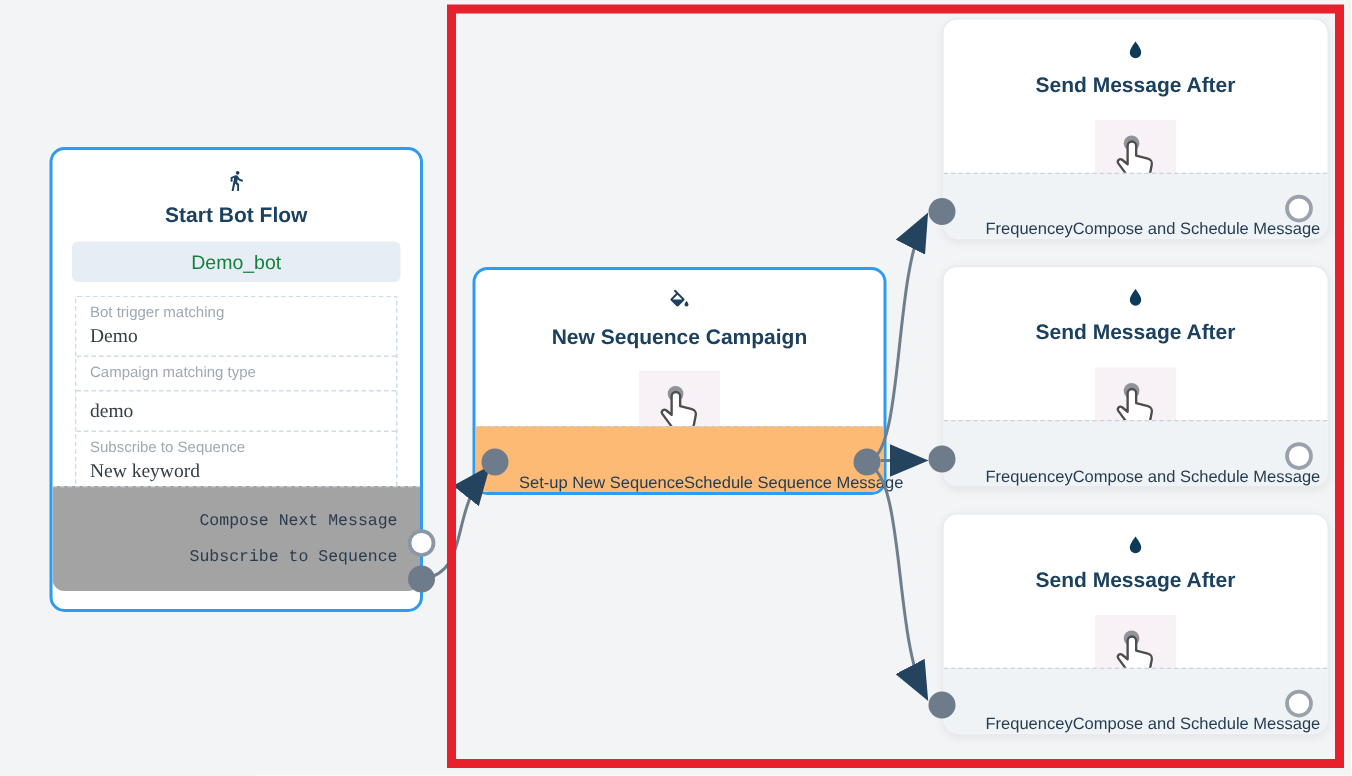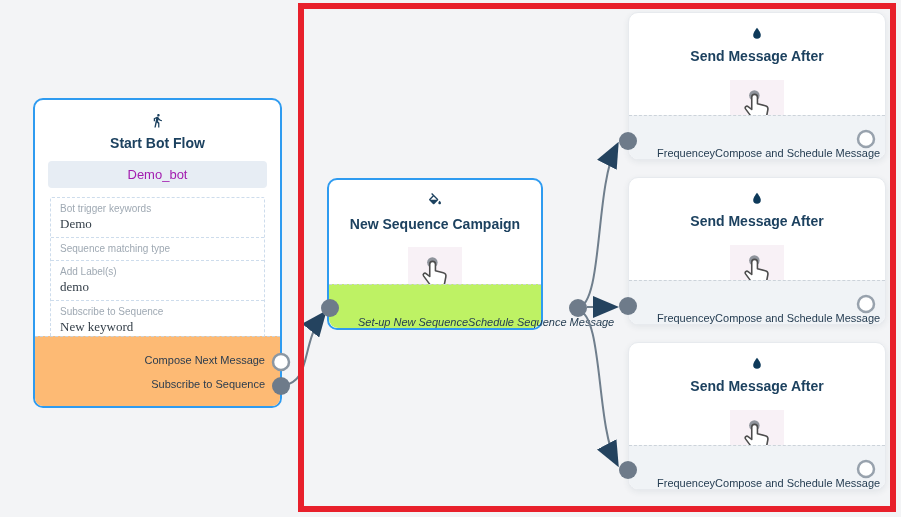--- a/index.html
+++ b/index.html
@@ -8,51 +8,52 @@
     position:relative; width:901px; height:517px;
     background:var(--canvas-bg,#f3f4f6);
     font-family:"Liberation Sans", sans-serif;
     overflow:hidden;
   }
   .node { position:absolute; background:#fff; border-radius:10px; }
   .node-blue { border:2px solid var(--accent-blue,#2e9bf0); }
   .node-plain { border:1px solid #e7eaee; box-shadow:0 2px 6px rgba(40,60,80,.08); }
 
   #node-start { left:33px; top:98px; width:249px; height:310px; }
-  #node-campaign { left:327px; top:178px; width:216px; height:152px; }
+  #node-campaign { left:315px; top:178px; width:276px; height:152px; }
   #node-send1 { left:628px; top:12px; width:258px; height:148px; }
   #node-send2 { left:628px; top:177px; width:258px; height:148px; }
   #node-send3 { left:628px; top:342px; width:258px; height:148px; }
 
   .node-header {
     display:flex; align-items:center; gap:7px;
     padding:13px 16px 6px 16px;
     color:var(--title-navy,#1c415f); font-weight:700; font-size:14px;
     white-space:nowrap;
     flex-direction:column;
   }
   .node-header svg { flex:0 0 auto; }
 
   .bot-btn {
     margin:4px 13px 9px 13px; padding:6px 4px;
-    background:#e7edf4; color:#a21caf;
+    background:#e7edf4; color:#15803d;
     text-align:center; font-size:13px; border-radius:4px;
     cursor:pointer;
   }
 
   .fields { margin:0 15px; border:1px dashed #cddcec; border-radius:2px; }
   .field { padding:4px 9px 5px 9px; border-bottom:1px dashed #cddcec; }
   .field:last-child { border-bottom:none; }
   .field-label { font-size:10px; color:#9fa9b3; line-height:13px; }
   .field-value { font-size:13px; color:#333e48; line-height:17px;font-family:Liberation Serif, serif; }
 
   .start-footer {
-    position:absolute; left:0; right:0; bottom:0; height:70px;
-    background:#fdba74; border-top:1px dashed #c9d2da;
+    position:absolute; left:0; right:0; bottom:12px; height:70px;
+    background:#a3a3a3; border-top:1px dashed #c9d2da;
     border-radius:0 0 8px 8px;
+    font-family:Liberation Mono, monospace;
   }
   .out-row {
     position:absolute; right:15px; font-size:11px; color:#2b3c4e;
     white-space:nowrap;
   }
   .out-row-1 { top:17px; }
   .out-row-2 { top:41px; }
 
   .node-body { display:flex; justify-content:center; align-items:center; }
   .hand-wrap {
@@ -63,21 +64,21 @@
   #node-campaign .node-body { height:66px; margin-top:2px; }
   .send-body { height:72px; }
 
   .node-footer {
     position:absolute; left:0; right:0; bottom:0; height:44px;
     background:#f0f3f6; border-top:1px dashed #ccd3da;
     border-radius:0 0 9px 9px;
     display:flex; align-items:flex-end; justify-content:space-between;
     padding:0 16px; font-size:11px; color:#253d52; white-space:nowrap;
   }
-  #node-campaign .node-footer { padding:0 14px 0 17px; background:#bef264;font-style:italic; }
+  #node-campaign .node-footer { padding:0 14px 0 17px; background:#fdba74; }
   .node-footer .fr { padding-right:26px; }
   #node-send1 .fr, #node-send2 .fr, #node-send3 .fr { padding-right:26px; }
   .node-footer .fl { padding-left:12px; }
 
   .edges { position:absolute; left:0; top:0; width:901px; height:517px; pointer-events:none; }
 
   .highlight-rect {
     position:absolute; left:298px; top:3px; width:598px; height:509px;
     border:6px solid var(--highlight-red,#e8202b);
     pointer-events:none;
@@ -93,28 +94,27 @@
       <span style="display:inline-flex;">
         <svg width="15" height="15" viewBox="0 0 24 24" fill="#1c415f">
             <path d="M13.5 5.5c1.1 0 2-.9 2-2s-.9-2-2-2-2 .9-2 2 .9 2 2 2zM9.8 8.9L7 23h2.1l1.8-8 2.1 2v6h2v-7.5l-2.1-2 .6-3C14.8 12 16.8 13 19 13v-2c-1.9 0-3.5-1-4.3-2.4l-1-1.6c-.4-.6-1-1-1.7-1-.3 0-.5.1-.8.1L6 8.3V13h2V9.6l1.8-.7"></path>
           </svg>
       </span>
       <span>Start Bot Flow</span>
     </div>
     <div class="bot-btn">Demo_bot</div>
     <div class="fields">
       <div class="field">
-        <div class="field-label">Bot trigger keywords</div>
+        <div class="field-label">Bot trigger matching</div>
         <div class="field-value">Demo</div>
       </div>
       <div class="field">
-        <div class="field-label">Sequence matching type</div>
-      </div>
-      <div class="field">
-        <div class="field-label">Add Label(s)</div>
+        <div class="field-label">Campaign matching type</div>
+      </div>
+      <div class="field">
         <div class="field-value">demo</div>
       </div>
       <div class="field">
         <div class="field-label">Subscribe to Sequence</div>
         <div class="field-value">New keyword</div>
       </div>
     </div>
     <div class="start-footer">
       <div class="out-row out-row-1">Compose Next Message</div>
       <div class="out-row out-row-2">Subscribe to Sequence</div>

